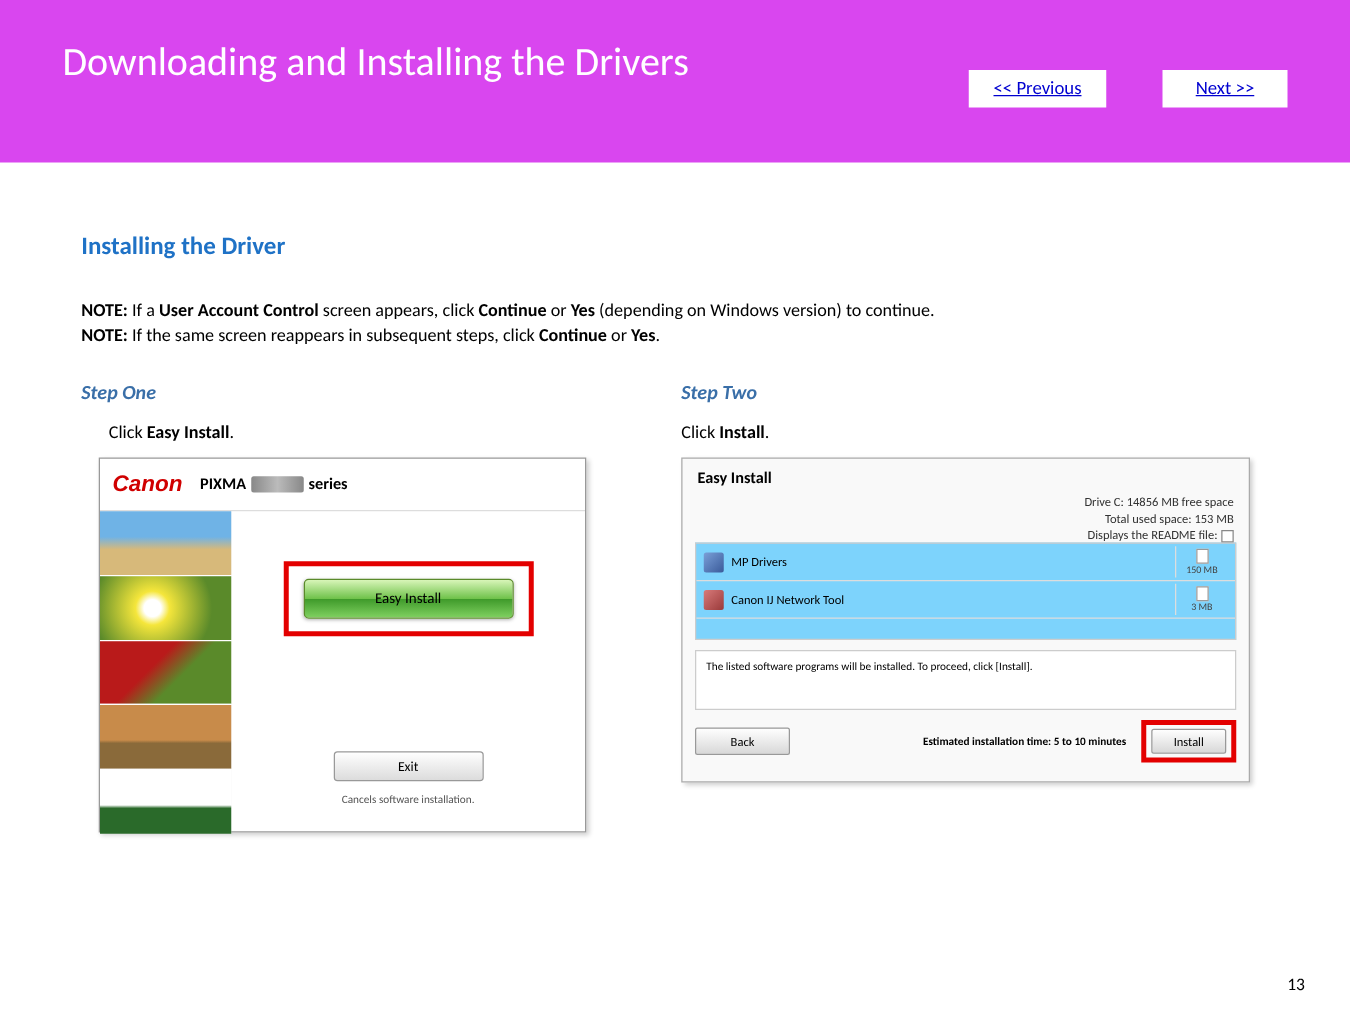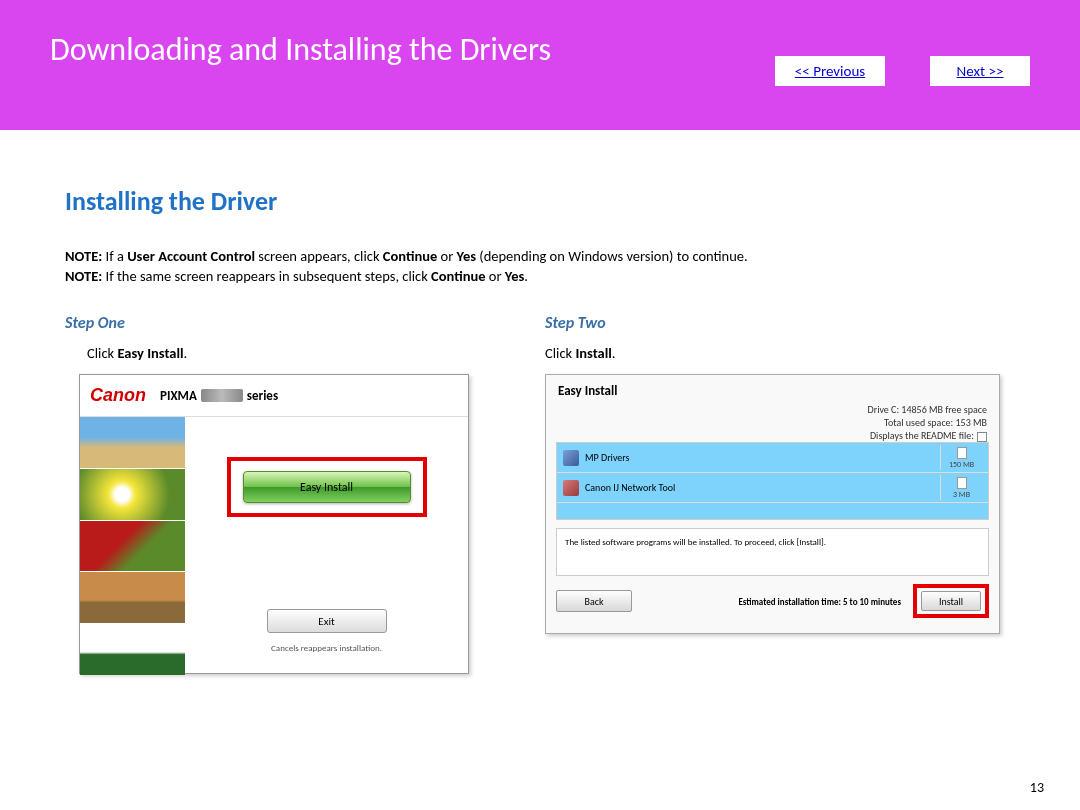--- a/index.html
+++ b/index.html
@@ -29,21 +29,21 @@
     padding: 6px 14px;
     font-size: 15px;
     margin-left: 48px;
   }
   .nav-prev { right: 195px; width: 110px; text-align: center; }
   .nav-next { right: 50px; width: 100px; text-align: center; }
   .nav-link { color: #0000d0; text-decoration: underline; cursor: pointer; }
   .content { padding: 55px 60px 0 65px; }
   .section-heading {
     color: #1f72c6;
-    font-size: 26px;
+    font-size: 20px;
     font-weight: bold;
     margin-bottom: 30px;
   }
   .note-line {
     font-size: 14.5px;
     color: #000;
     margin-bottom: 2px;
   }
   .bold { font-weight: bold; }
   .steps { display: flex; gap: 40px; margin-top: 28px; }
@@ -305,21 +305,21 @@
             <div class="photo p2"></div>
             <div class="photo p3"></div>
             <div class="photo p4"></div>
             <div class="photo p5"></div>
           </div>
           <div class="win1-right">
             <div class="highlight-frame">
               <div class="easy-btn">Easy Install</div>
             </div>
             <div class="exit-btn">Exit</div>
-            <div class="exit-caption">Cancels reappears installation.</div>
+            <div class="exit-caption">Cancels software installation.</div>
           </div>
         </div>
       </div>
     </div>
 
     <div class="step-col two">
       <div class="step-title">Step Two</div>
       <p class="step-instr" style="padding-left:0">
         <span>Click </span><span class="bold">Install</span><span>.</span>
       </p>

